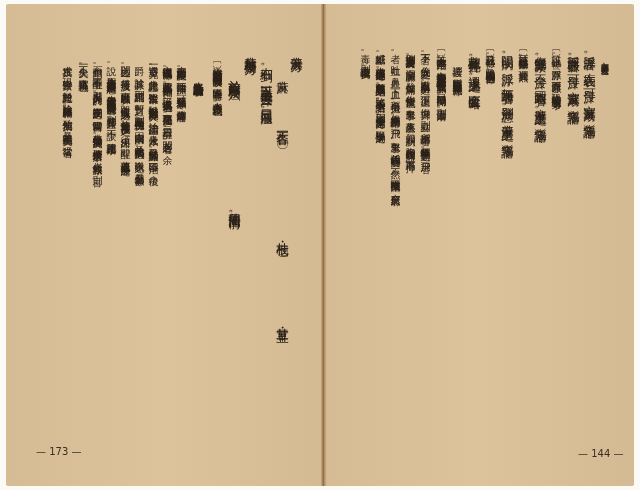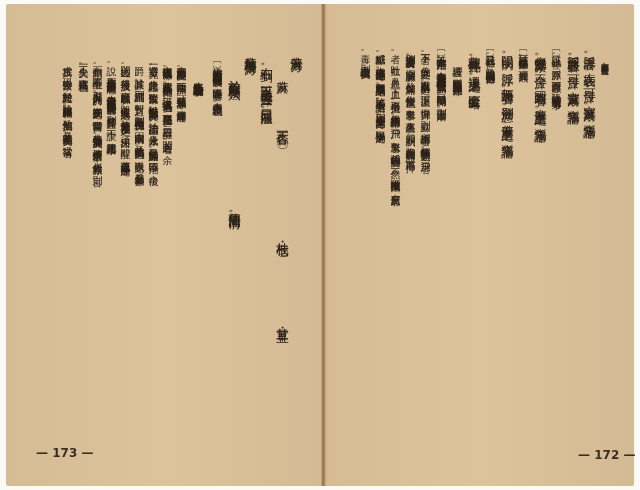--- a/index.html
+++ b/index.html
@@ -25,23 +25,22 @@
   }
   .col {
     position:absolute; writing-mode:vertical-rl; text-orientation:upright;
     color:#2a2118; white-space:nowrap; line-height:1;
   }
   .f-big { font-size:12.5px; letter-spacing:1px; }
   .f-med { font-size:10px; letter-spacing:0.6px; }
   .f-sm { font-size:8px; letter-spacing:0.5px; }
   .bold { font-weight:bold; }
   .pagenum {
-    position:absolute; font-size:12px; color:#3a2e22;
+    position:absolute; font-size:10px; color:#3a2e22;
     font-family:"DejaVu Sans", sans-serif;
-    font-weight:bold;
   }
 </style>
 </head>
 <body>
 
 <div class="spread">
   <div class="page left"></div>
   <div class="page right"></div>
   <div class="gutter"></div>
   <div id="left-cols">
@@ -78,14 +77,14 @@
       <div class="col f-big" style="left: 468px; top: 46px;">救卒死客忤死。還魂湯主之。（金匱要略）</div>
       <div class="col f-med" style="left: 452px; top: 58px;">譯者按　尉氏金匱發注補正本無此一條。</div>
       <div class="col f-med" style="left: 436px; top: 46px;">〔註〕千金方本方主治曰。主卒忤鬼擊飛尸及諸奄忽氣絕而不復覺或已無脈。口禁拗口不開。則去齒下湯。</div>
       <div class="col f-med" style="left: 420px; top: 46px;">不下者。分病人之髮。以左右足踏肩引之。湯復下。復增一升。則立蘇。所謂卒忤者。急卒忤觸生氣之號。飛尸者。</div>
       <div class="col f-med" style="left: 405px; top: 46px;">彼方則謂走於皮膚。洞穿臟腑。發每刺痛。變作無常也。鬼擊者。卒然著人。如刀刺狀。胸脅腹內切痛。而不可抑</div>
       <div class="col f-med" style="left: 390px; top: 46px;">者。吐血。鼻血。下血。一名稱鬼拼。然本條之所謂卒忤。飛尸。鬼擊者。係體內有病變。不然。唯因某種原因。突然反射</div>
       <div class="col f-med" style="left: 375px; top: 46px;">威斷絕。當由皮膚排泄之毒物。急激襲擊頭腦之結果。陷於人事不省之謂。則用遽發汗劑之本方。一舉驅滌之病</div>
       <div class="col f-med" style="left: 360px; top: 46px;">毒。則意識自恢復矣。</div>
     </div>
   <div class="pagenum" style="left:36px; top:446px;">— 173 —</div>
-  <div class="pagenum" style="left:578px; top:448px;">— 172 —</div>
+  <div class="pagenum" style="left:578px; top:448px;">— 144 —</div>
 </div>
 
 </body></html>

